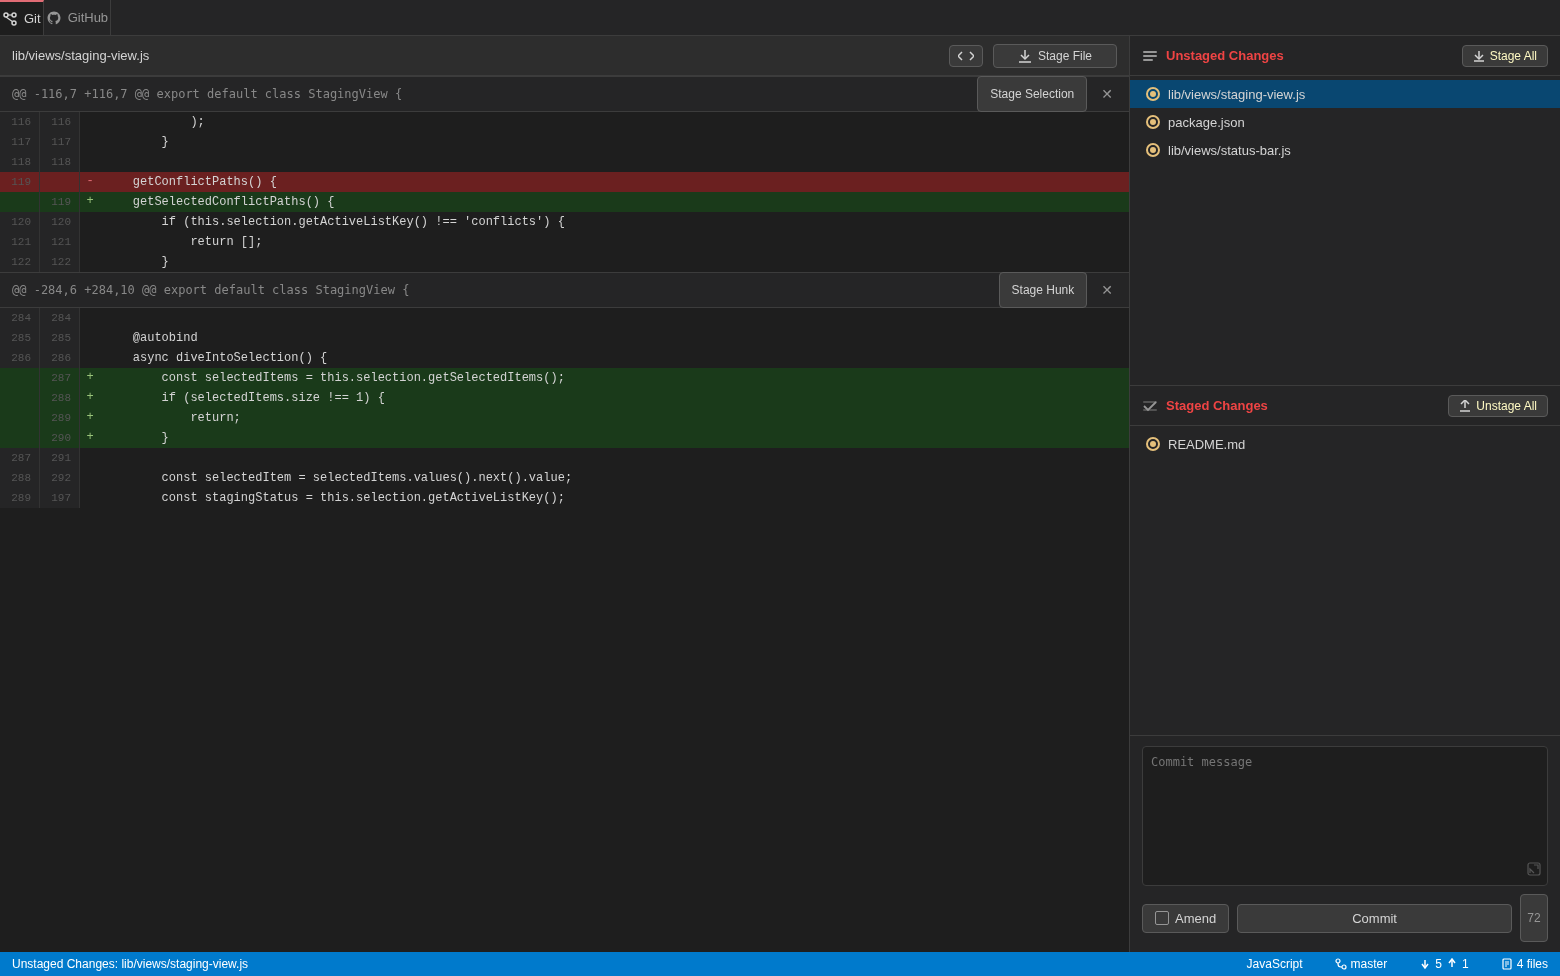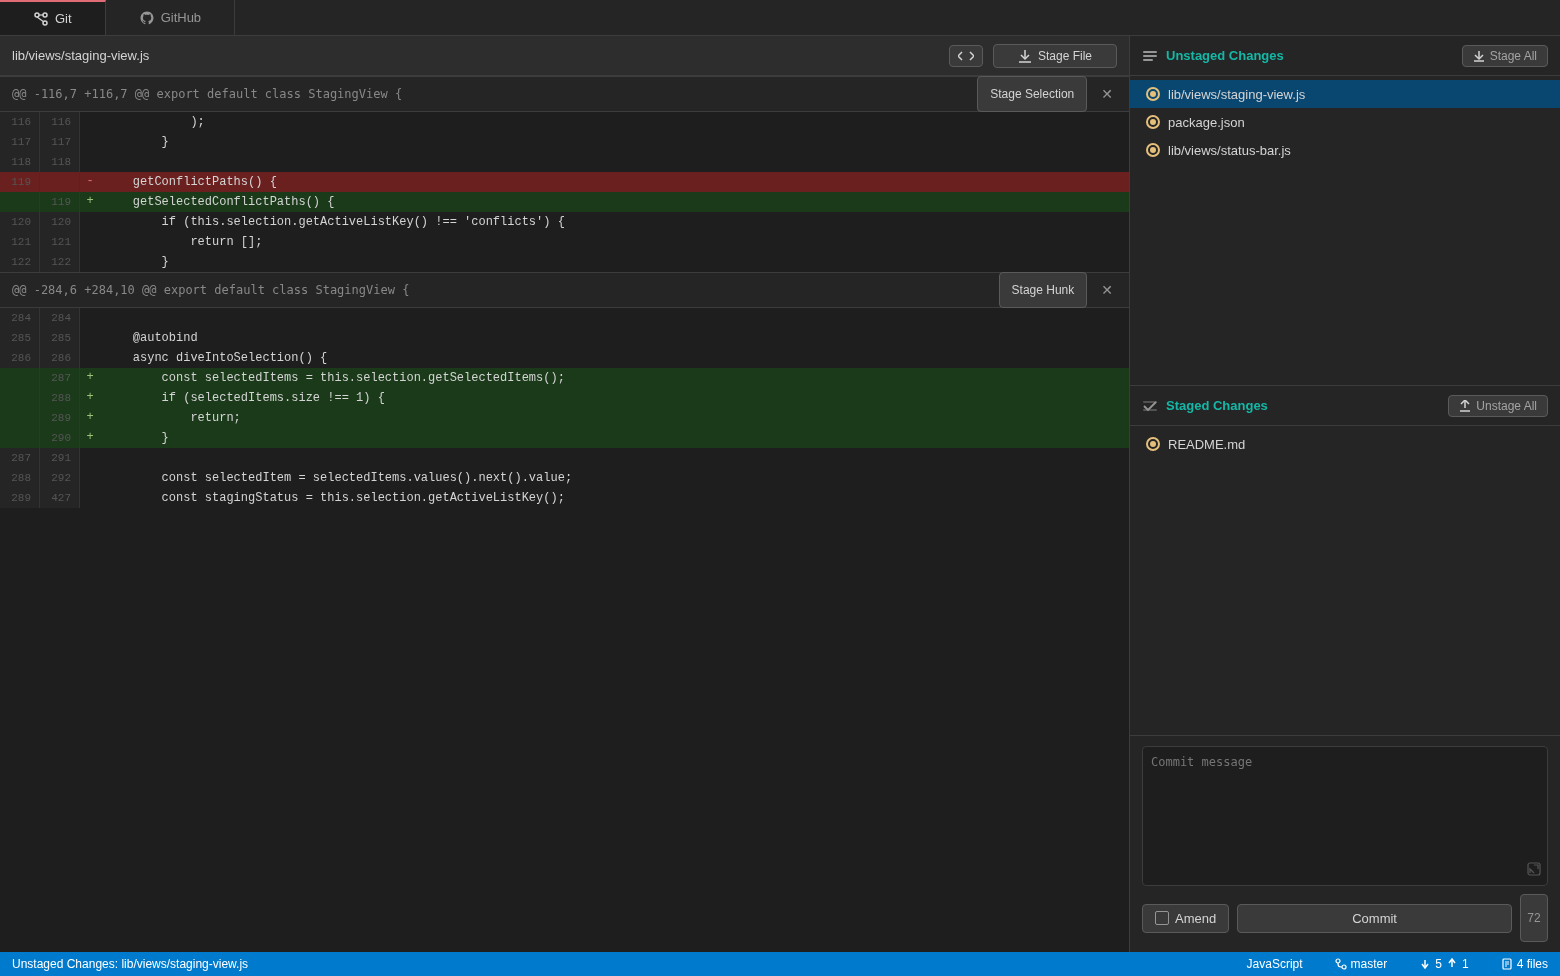--- a/index.html
+++ b/index.html
@@ -18,21 +18,21 @@
     .top-tabs {
       display: flex;
       background: #252526;
       border-bottom: 1px solid #3c3c3c;
       height: 36px;
       align-items: stretch;
     }
     .top-tab {
       display: flex;
       align-items: center;
-      padding: 0 33px;
+      padding: 0 2px;
       font-size: 13px;
       color: #969696;
       border-right: 1px solid #3c3c3c;
       cursor: pointer;
       gap: 6px;
     }
     .top-tab.active {
       color: #d4d4d4;
       background: #1e1e1e;
       border-top: 2px solid #e06c75;
@@ -201,32 +201,32 @@
       align-items: center;
       padding: 0 12px;
       height: 40px;
       border-bottom: 1px solid #3c3c3c;
       gap: 8px;
     }
     .section-title {
       flex: 1;
       font-size: 13px;
       font-weight: 600;
-      color: #14b8a6;
+      color: #ef4444;
     }
     .section-btn {
       display: flex;
       align-items: center;
       gap: 5px;
       padding: 3px 10px;
       font-size: 12px;
       cursor: pointer;
       border: 1px solid #5a5a5a;
       background: #3a3a3a;
-      color: #a3a3a3;
+      color: #fef9c3;
       border-radius: 4px;
     }
 
     
     .file-list {
       padding: 4px 0;
     }
     .file-list-item {
       display: flex;
       align-items: center;
@@ -581,21 +581,21 @@
           <div class="diff-line-nums">
               <div class="diff-line-num">288</div>
               <div class="diff-line-num">292</div>
             </div>
           <div class="diff-line-marker"></div>
           <div class="diff-line-code">        const selectedItem = selectedItems.values().next().value;</div>
         </div>
         <div class="diff-line context">
           <div class="diff-line-nums">
               <div class="diff-line-num">289</div>
-              <div class="diff-line-num">427</div>
+              <div class="diff-line-num">197</div>
             </div>
           <div class="diff-line-marker"></div>
           <div class="diff-line-code">        const stagingStatus = this.selection.getActiveListKey();</div>
         </div>
       </div>
 
     </div>
   </div>
 
   <div class="right-panel">

